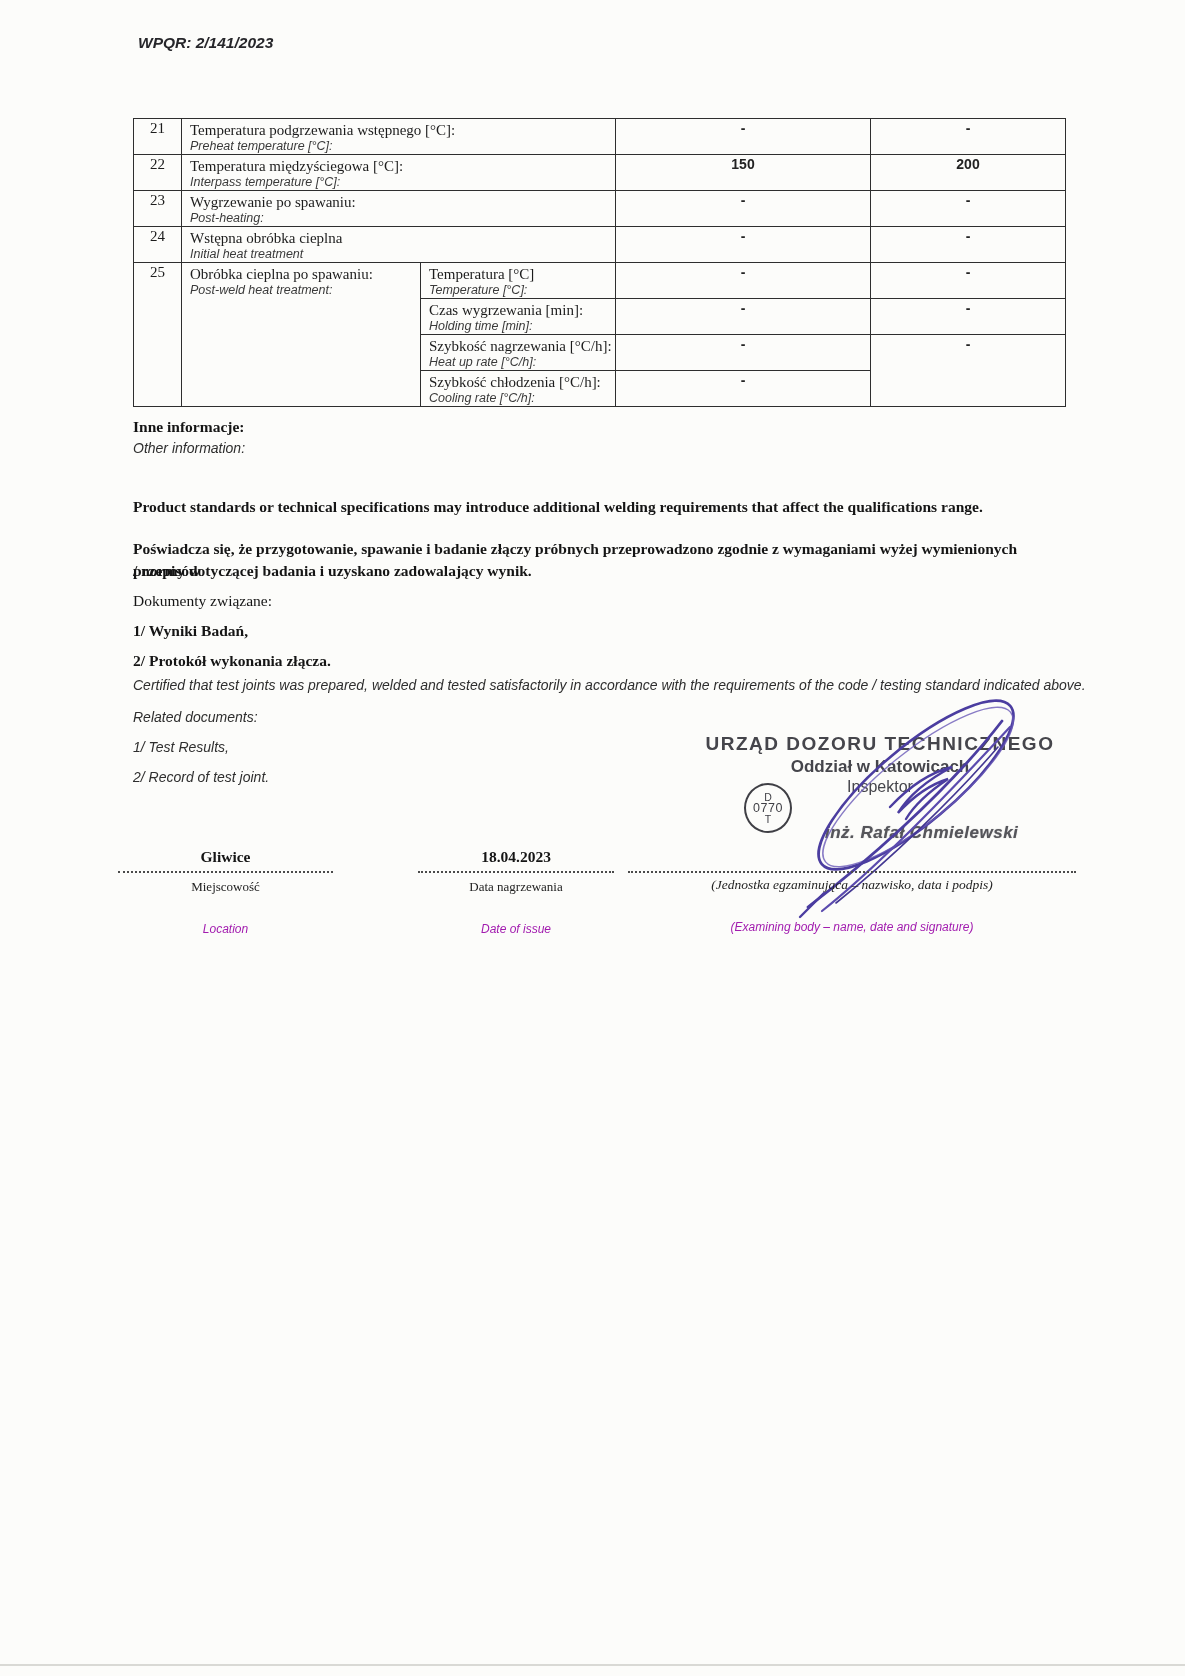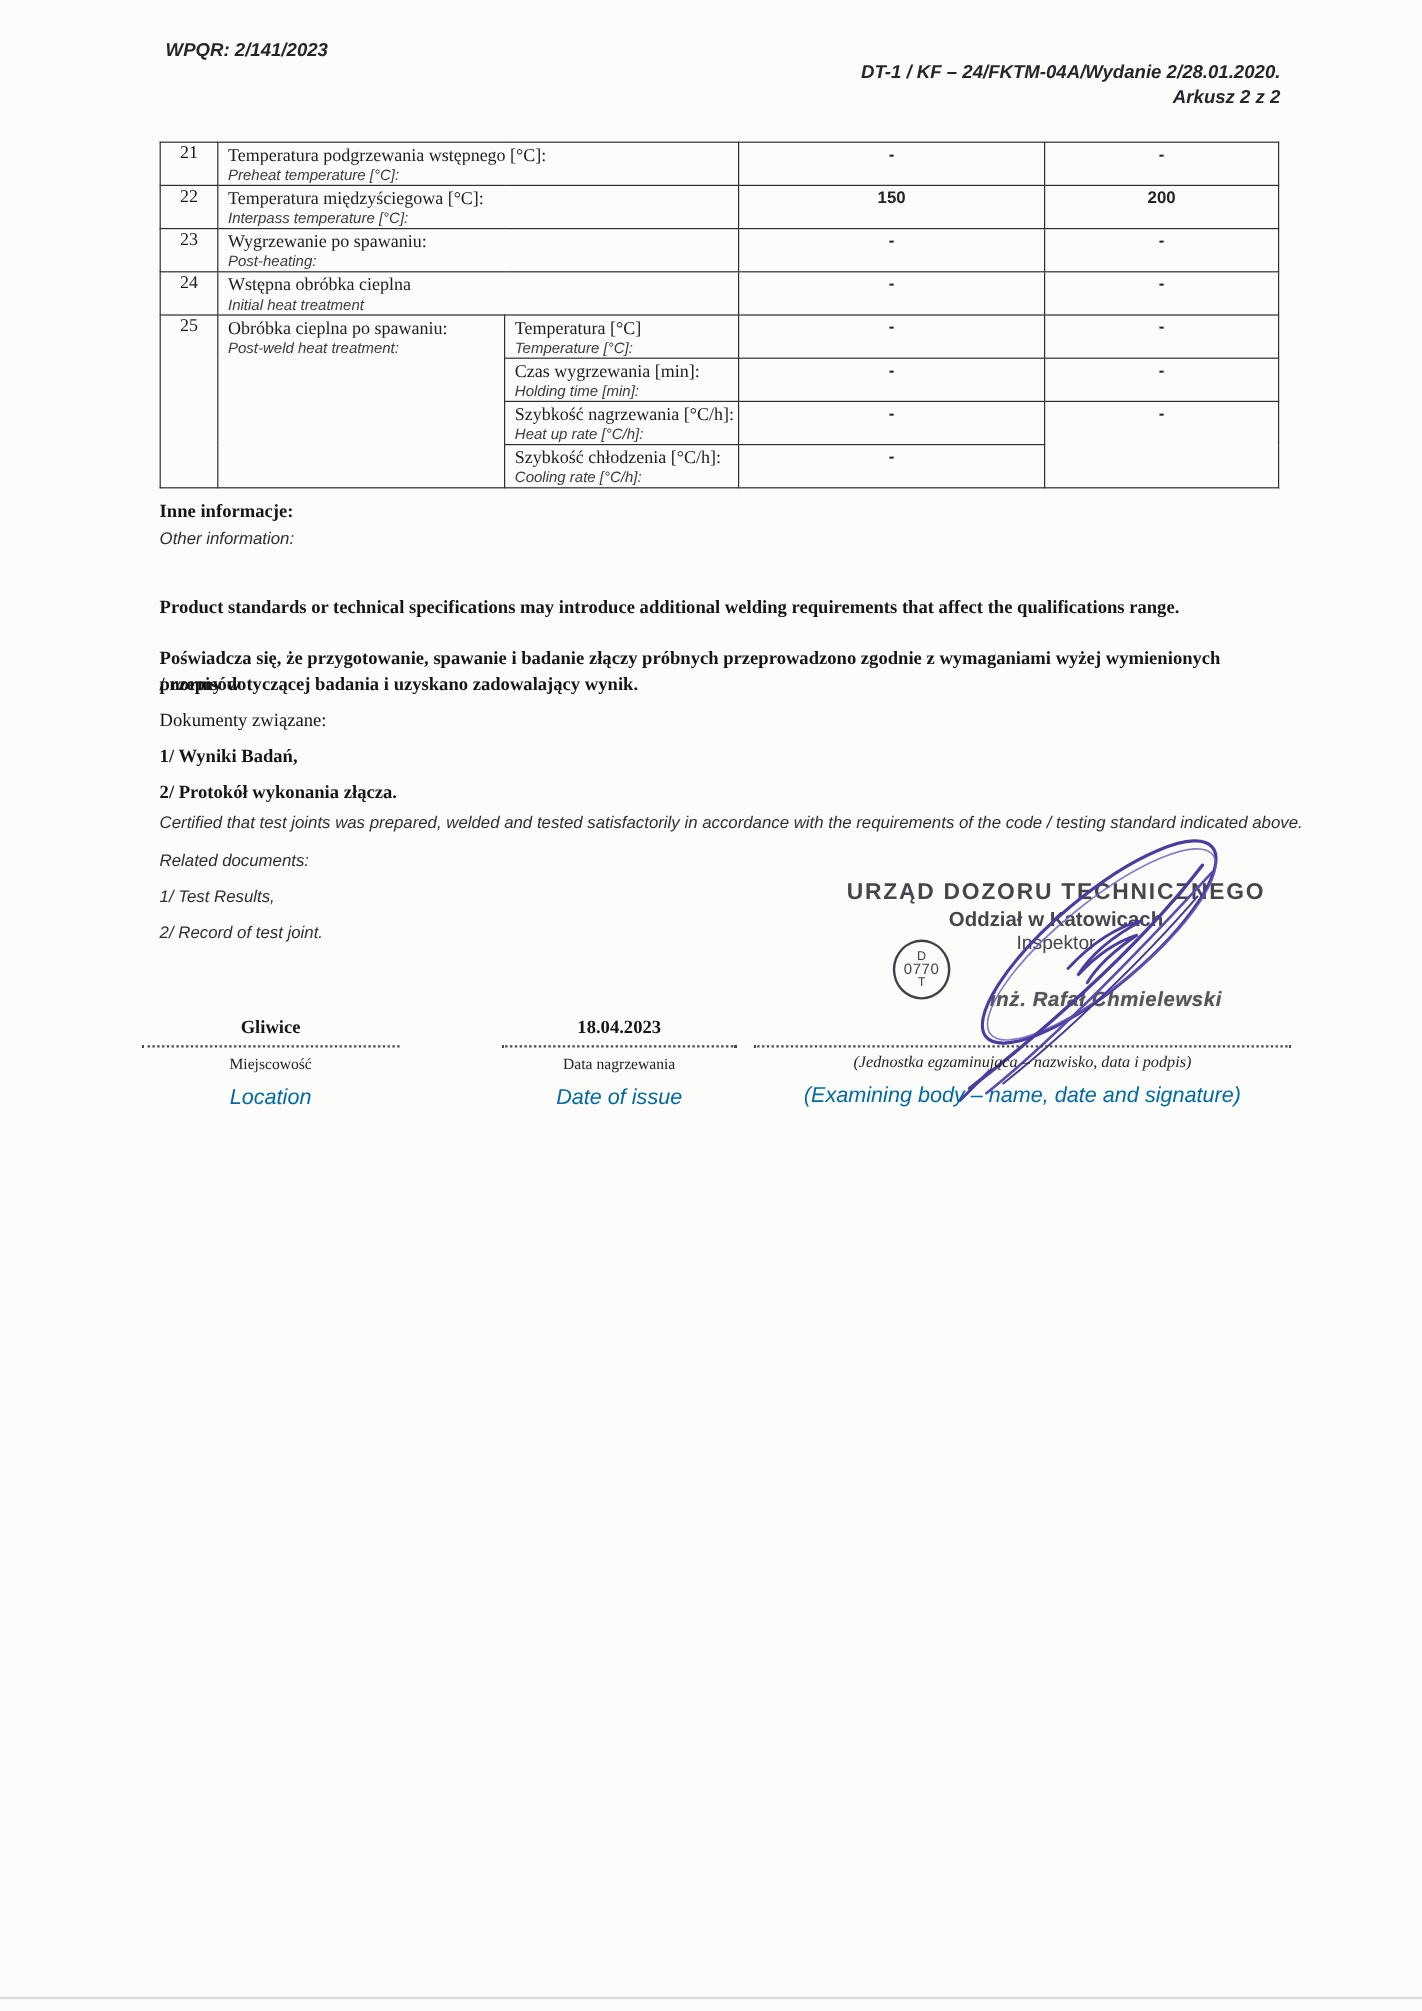--- a/index.html
+++ b/index.html
@@ -49,34 +49,30 @@
     font-family:"Liberation Sans",sans-serif;font-style:italic;font-weight:bold;
     font-size:17px;color:#55555a;letter-spacing:.5px;
     text-shadow:0 0 1px rgba(80,80,90,.55);}
   .sig-svg{position:absolute;left:740px;top:655px;pointer-events:none;}
   
   .sig-block{position:absolute;text-align:center;}
   .sig-val{font-weight:bold;font-size:15.5px;color:#151515;}
   .dotline{border-bottom:2px dotted #4a4a4a;height:0;margin-top:5px;}
   .lab-pl{font-size:13px;color:#222;margin-top:6px;}
   .lab-en{font-family:"Liberation Sans",sans-serif;font-style:italic;
-    font-size:18px;color:#0369a1;margin-top:9px;}
+    font-size:12px;color:#a21caf;margin-top:27px;}
   .lab-pl-i{font-style:italic;font-size:13.5px;color:#222;margin-top:4px;}
   .scan-edge{position:absolute;left:0;right:0;top:1664px;height:2px;background:#d9d9d5;}
 </style>
 </head>
 <body>
 
 <div class="page">
 
   <div class="hdr-left">WPQR: 2/141/2023</div>
-  <div class="hdr-right">
-    <div>DT-1 / KF – 24/FKTM-04A/Wydanie 2/28.01.2020.</div>
-    <div>Arkusz 2 z 2</div>
-  </div>
 
   <table class="params">
     <colgroup>
         <col style="width:48px">
         <col style="width:239px">
         <col style="width:195px">
         <col style="width:255px">
         <col style="width:195px">
       </colgroup>
     <tbody>

